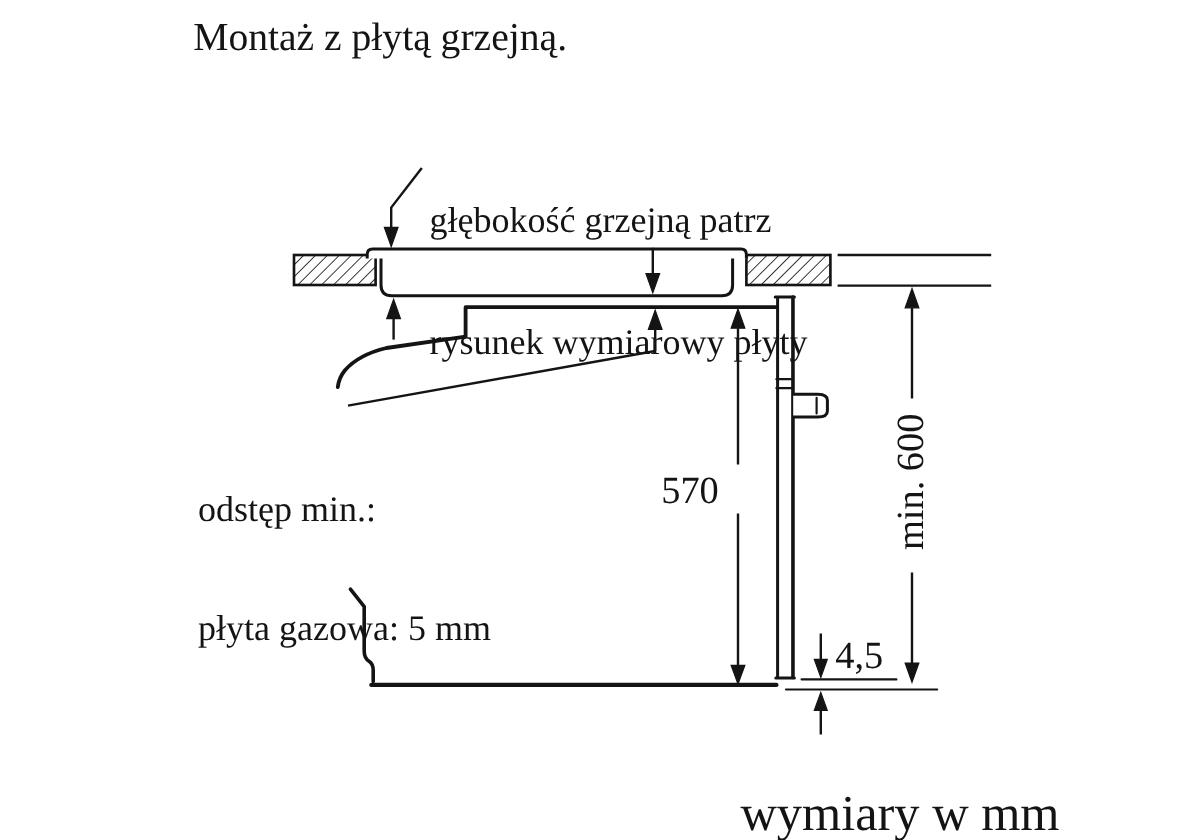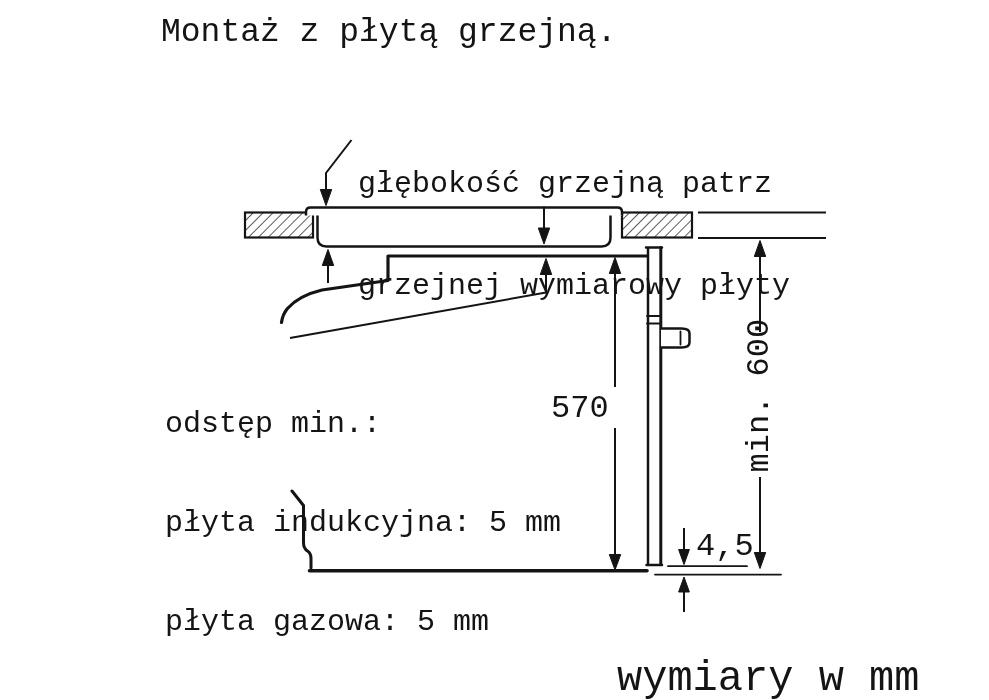--- a/index.html
+++ b/index.html
@@ -1,20 +1,20 @@
 <!DOCTYPE html>
 <html style="--background: #ffffff; --ink: #141414;"><head>
 <meta charset="utf-8">
 <style>
   html,body { margin:0; padding:0; }
   .stage {
     position:relative; width:989px; height:700px;
     background:var(--background,#ffffff);
     color:var(--ink,#141414);
-    font-family:Liberation Mono, monospace;
+    font-family:Liberation Serif, serif;
     overflow:hidden;
   }
   .drawing { position:absolute; left:0; top:0; }
   .txt { position:absolute; white-space:pre; }
   .title   { left:161px; top:14px;  font-size:33px; }
   .note1   { left:358px; top:99px;  font-size:30px; line-height:34px; }
   .note2   { left:165px; top:342px; font-size:30px; line-height:33px; }
   .dim570  { left:551px; top:390px; font-size:32px; }
   .dim600  { left:686px; top:385px; width:142px; height:33px; font-size:32px;
              text-align:center; transform:rotate(-90deg); transform-origin:center; }
@@ -88,26 +88,25 @@
         <polygon points="760,240.5 754.3,256.5 765.7,256.5"></polygon>
         <polygon points="760,568.5 754.3,552.5 765.7,552.5"></polygon>
       </g>
     </g>
   </svg>
 
   <div class="txt title">Montaż z płytą grzejną.</div>
 
   <div class="txt note1">
     <div>głębokość grzejną patrz</div>
-    <div>grzejnej wymiarowy płyty</div>
+    <div>rysunek wymiarowy płyty</div>
   </div>
 
   <div class="txt note2">
     <div>odstęp min.:</div>
-    <div>płyta indukcyjna: 5 mm</div>
     <div>płyta gazowa: 5 mm</div>
     
   </div>
 
   <div class="txt dim570">570</div>
   <div class="txt dim600">min. 600</div>
   <div class="txt dim75">4,5</div>
 
   <div class="txt footer">wymiary w mm</div>
 </div>

